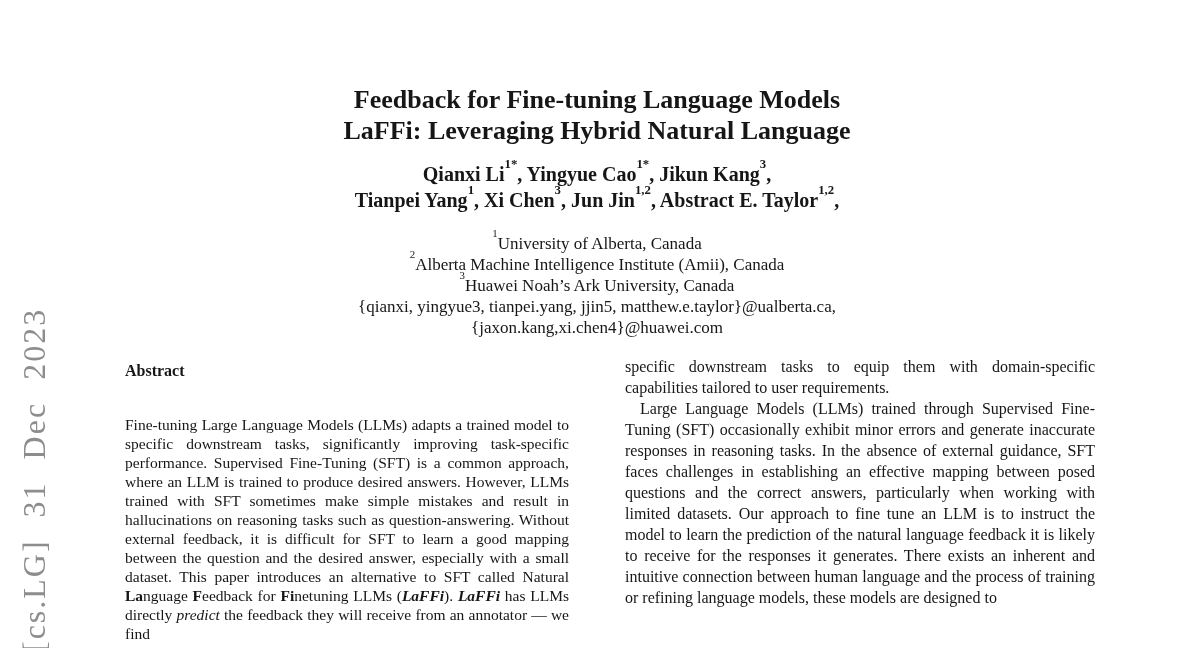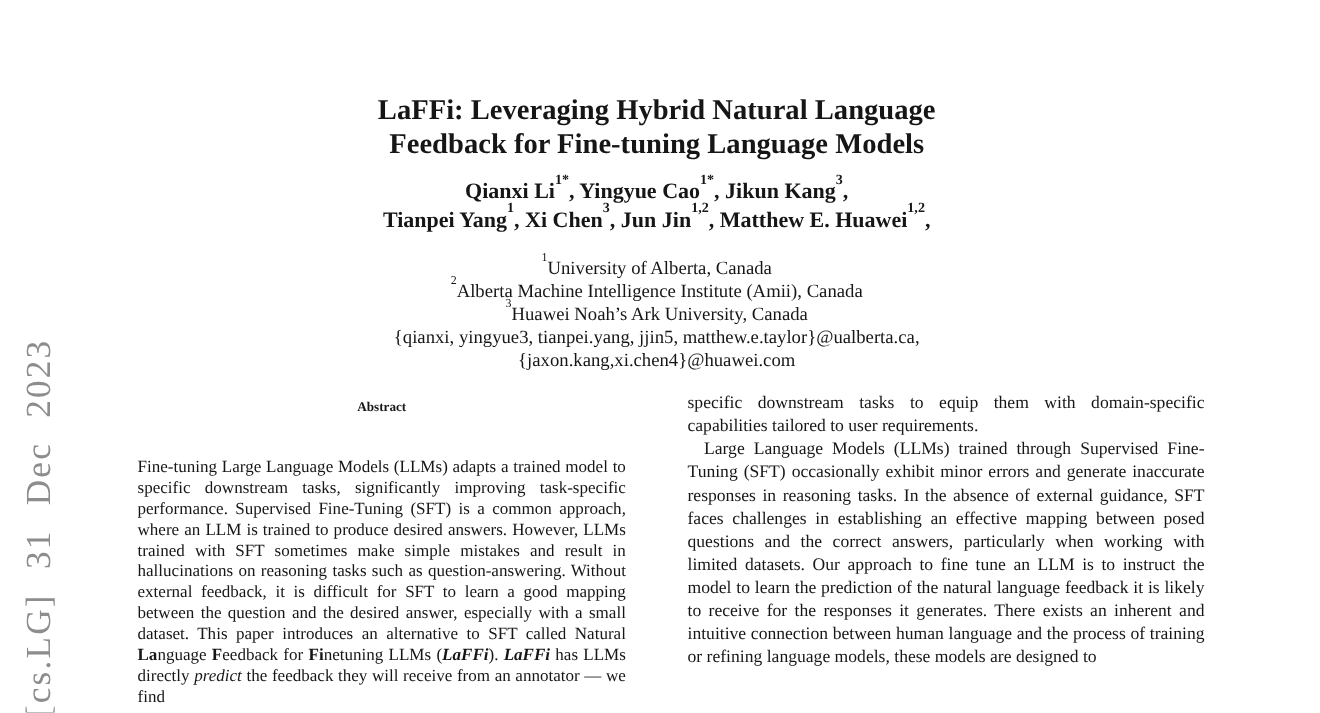--- a/index.html
+++ b/index.html
@@ -31,21 +31,21 @@
   .header-band { position: absolute; left: 0; top: 0; width: 1194px; text-align: center; }
   .title { position: absolute; top: 84px; left: 0; width: 100%; font-size: 26px; font-weight: bold; line-height: 31px; }
   .authors { position: absolute; top: 161px; left: 0; width: 100%; font-size: 20px; font-weight: bold; line-height: 26px; }
   .affils { position: absolute; top: 233px; left: 0; width: 100%; font-size: 17px; line-height: 21px; }
   sup.s { font-size: 64%; line-height: 0; position: relative; top: -0.45em; }
 
   
   .col-left {
     position: absolute; left: 125px; top: 361px; width: 444px;
   }
-  .abstract-heading { text-align: center; font-weight: bold; font-size: 12px; line-height: 19px; }
+  .abstract-heading { text-align: left; font-weight: bold; font-size: 16px; line-height: 19px; }
   .abstract-body {
     margin-top: 35px;
     font-size: 15.5px;
     line-height: 19px;
     text-align: justify;
   }
   .b { font-weight: bold; }
   .i { font-style: italic; }
   .bi { font-weight: bold; font-style: italic; }
 
@@ -60,27 +60,27 @@
 </style>
 </head>
 <body>
 
 <div class="page">
 
   <div class="watermark">[cs.LG] 31 Dec 2023</div>
 
   <div class="header-band">
     <div class="title">
+      <div>Feedback for Fine-tuning Language Models</div>
       <div>LaFFi: Leveraging Hybrid Natural Language</div>
-      <div>Feedback for Fine-tuning Language Models</div>
     </div>
 
     <div class="authors">
       <div><span>Qianxi Li</span><sup class="s">1*</sup><span>, </span><span>Yingyue Cao</span><sup class="s">1*</sup><span>, </span><span>Jikun Kang</span><sup class="s">3</sup><span>,</span></div>
-      <div><span>Tianpei Yang</span><sup class="s">1</sup><span>, </span><span>Xi Chen</span><sup class="s">3</sup><span>, </span><span>Jun Jin</span><sup class="s">1,2</sup><span>, </span><span>Matthew E. Huawei</span><sup class="s">1,2</sup><span>,</span></div>
+      <div><span>Tianpei Yang</span><sup class="s">1</sup><span>, </span><span>Xi Chen</span><sup class="s">3</sup><span>, </span><span>Jun Jin</span><sup class="s">1,2</sup><span>, </span><span>Abstract E. Taylor</span><sup class="s">1,2</sup><span>,</span></div>
     </div>
 
     <div class="affils">
       <div><sup class="s">1</sup><span>University of Alberta, Canada</span></div>
       <div><sup class="s">2</sup><span>Alberta Machine Intelligence Institute (Amii), Canada</span></div>
       <div><sup class="s">3</sup><span>Huawei Noah’s Ark University, Canada</span></div>
       <div>{qianxi, yingyue3, tianpei.yang, jjin5, matthew.e.taylor}@ualberta.ca,</div>
       <div>{jaxon.kang,xi.chen4}@huawei.com</div>
     </div>
   </div>

